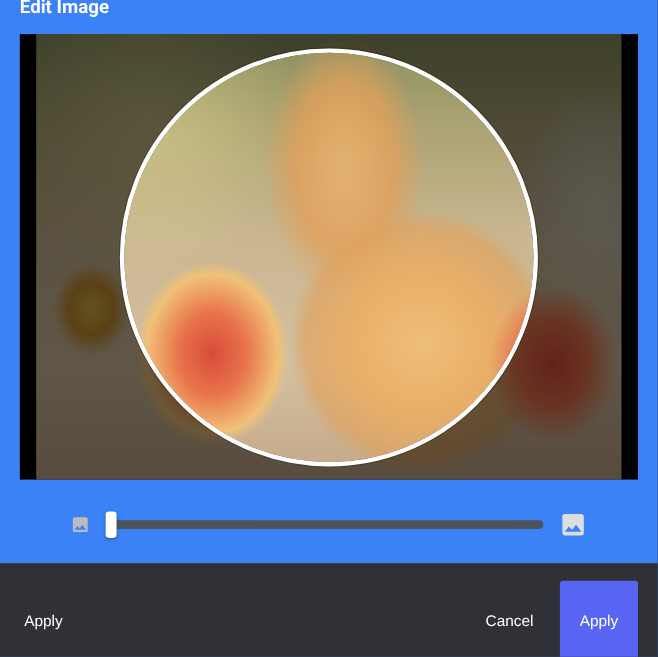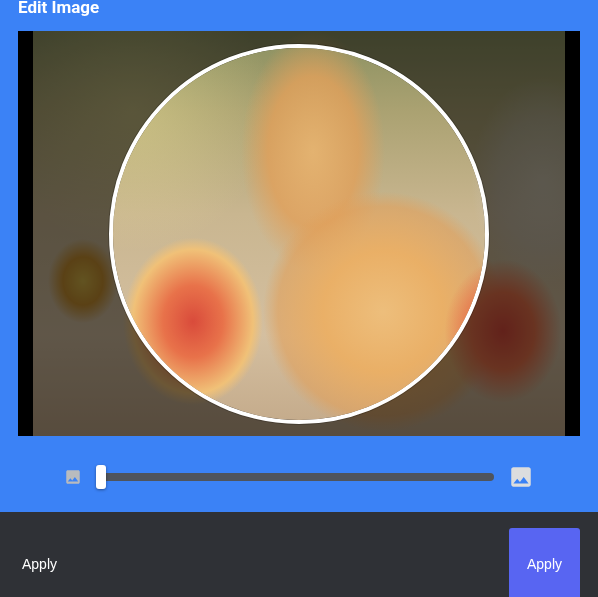--- a/index.html
+++ b/index.html
@@ -203,15 +203,16 @@
       <div class="slider-thumb"></div>
     </div>
     <svg class="zoom-icon-large" viewBox="0 0 24 24">
       <path d="M21 19V5c0-1.1-.9-2-2-2H5c-1.1 0-2 .9-2 2v14c0 1.1.9 2 2 2h14c1.1 0 2-.9 2-2zM8.5 13.5l2.5 3.01L14.5 12l4.5 6H5l3.5-4.5z"></path>
     </svg>
   </div>
 
   <div class="modal-footer">
     <button class="skip-btn">Apply</button>
     <div class="spacer"></div>
+    <button class="cancel-btn">Cancel</button>
     <button class="apply-btn">Apply</button>
   </div>
 </div>
 
 </body></html>

